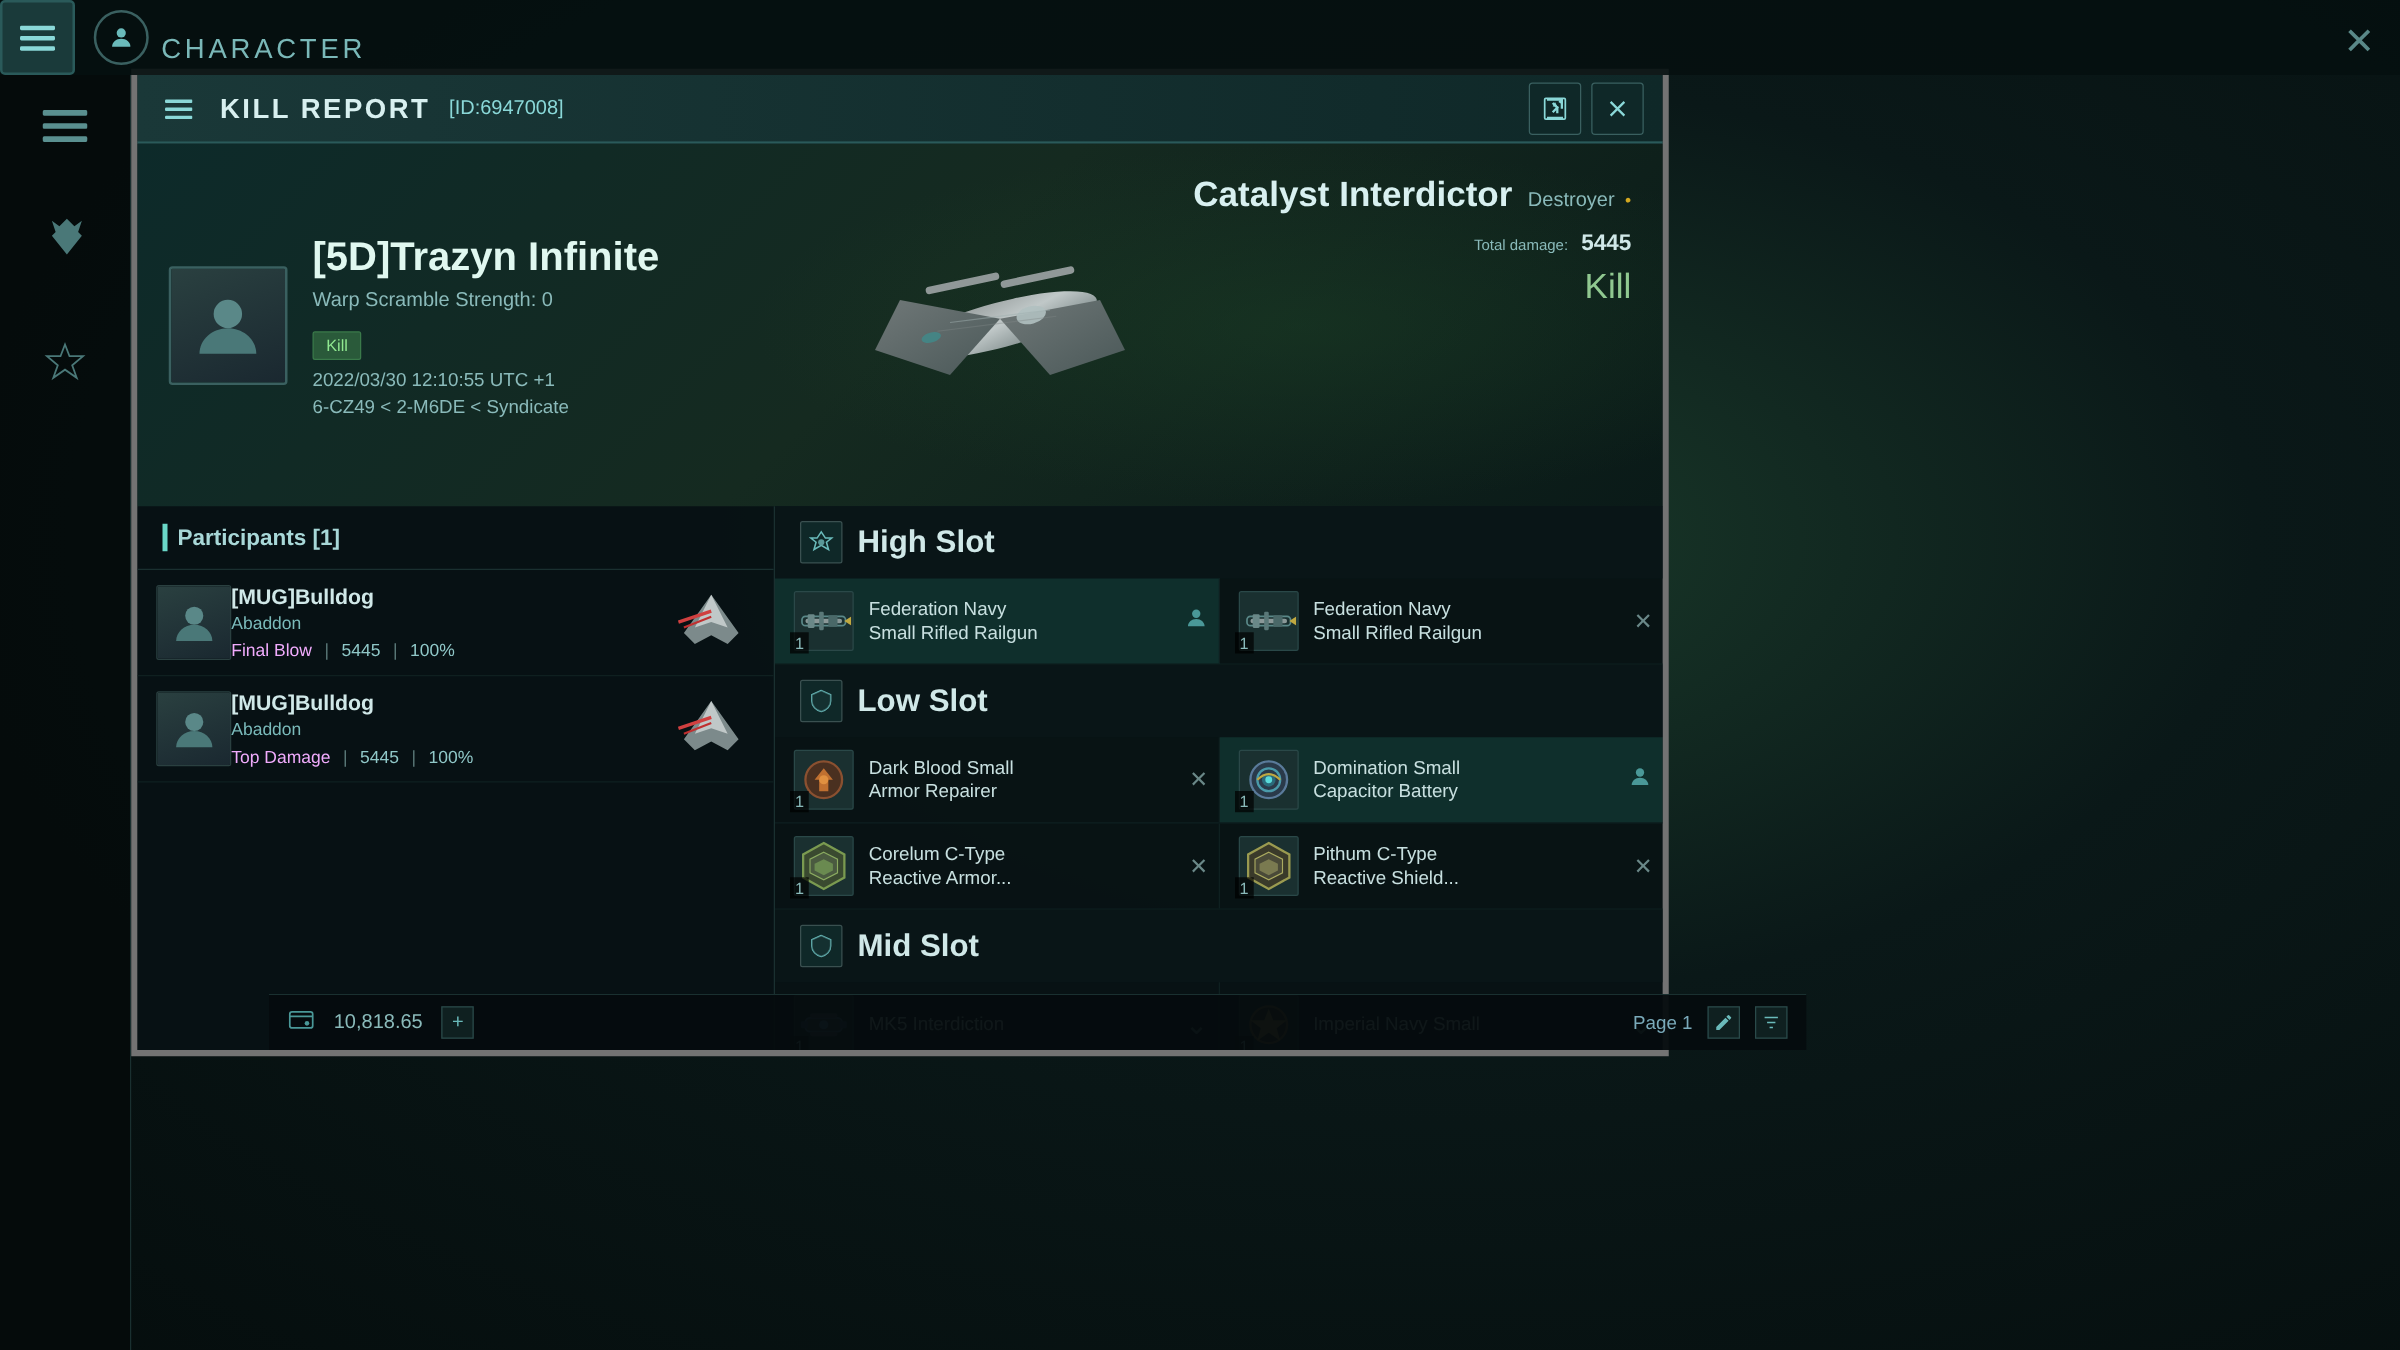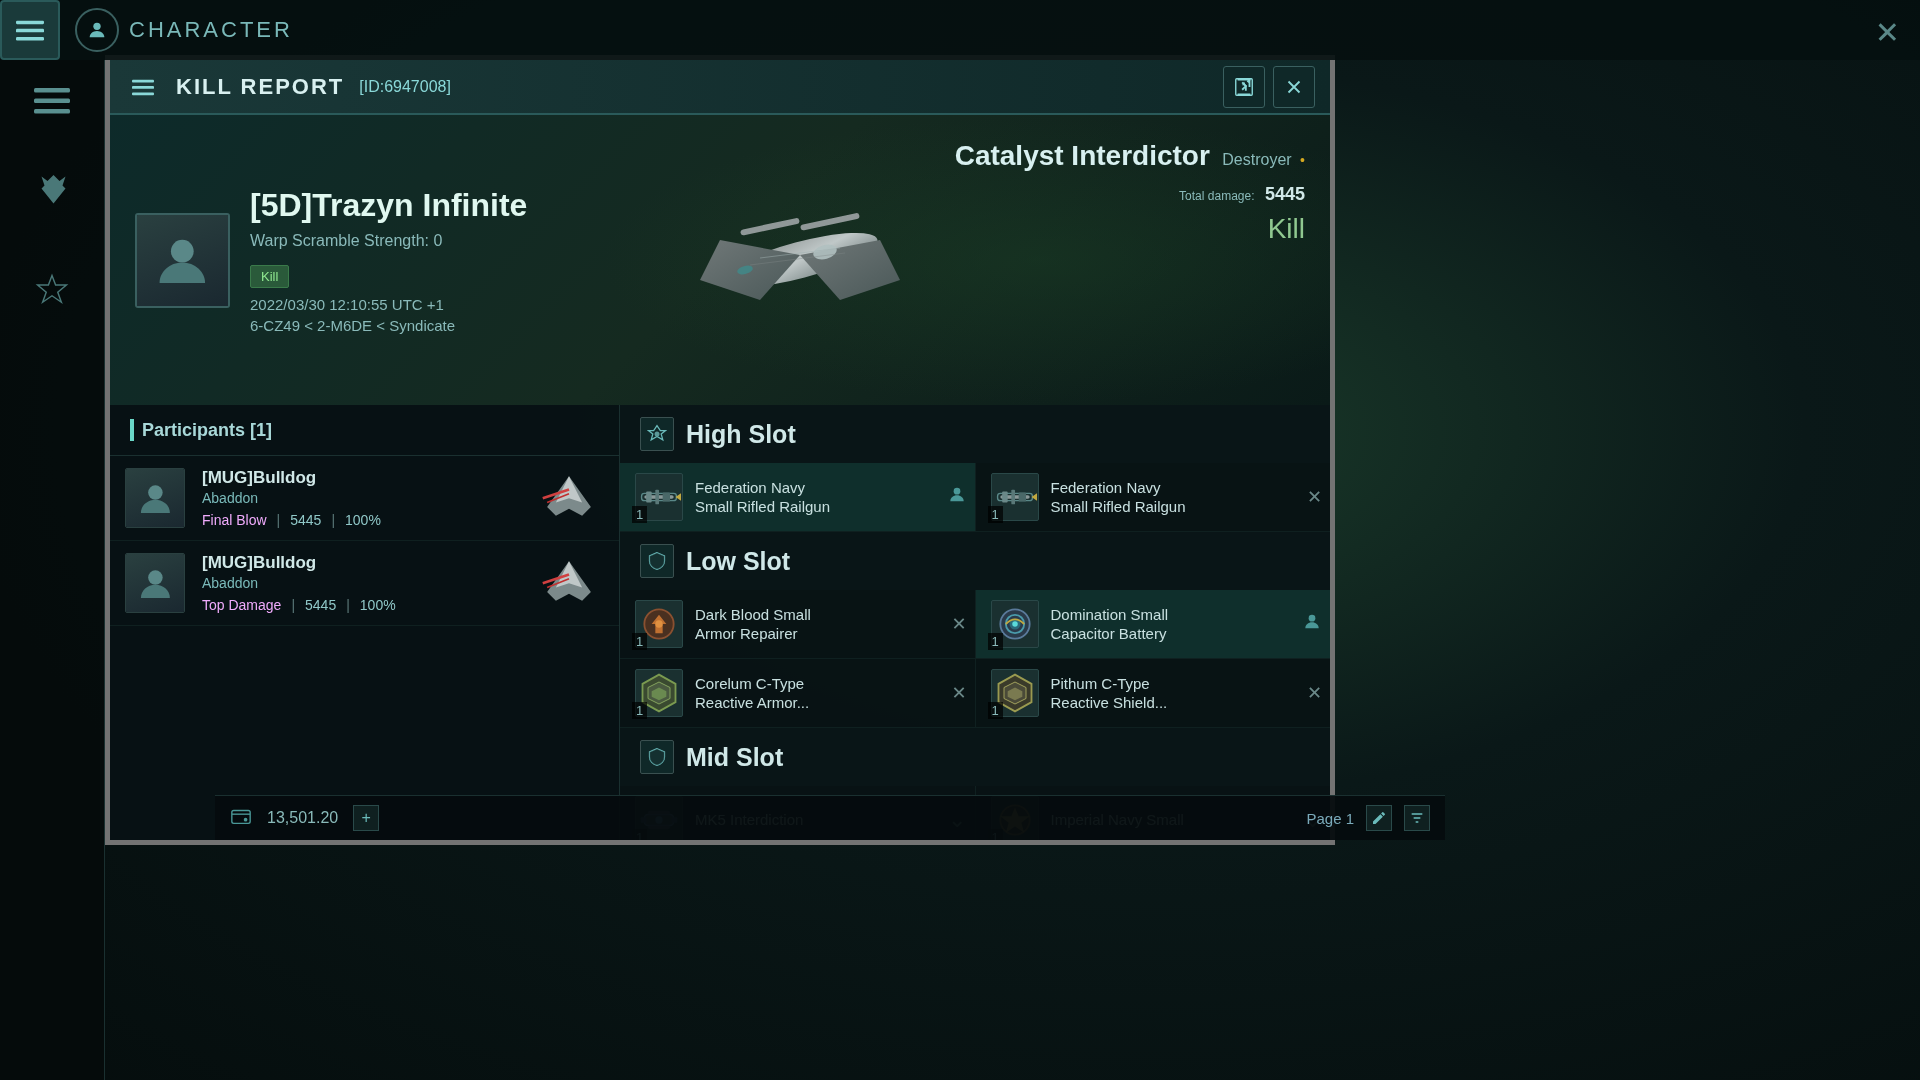--- a/index.html
+++ b/index.html
@@ -290,21 +290,21 @@
       font-size: 18px;
       color: #a8d8d8;
       font-weight: 600;
     }
 
     .participant-item {
       padding: 12px 15px;
       border-bottom: 1px solid #0f2020;
       display: flex;
       align-items: center;
-      gap: 17px;
+      gap: 0;
       cursor: pointer;
       position: relative;
     }
 
     .participant-avatar {
       width: 60px; height: 60px;
       background: #1a2a2a;
       border: 1px solid #2a4040;
       border-radius: 2px;
       flex-shrink: 0;
@@ -527,21 +527,21 @@
     .star { position: absolute; border-radius: 50%; background: white; }
 
     
     ::-webkit-scrollbar { width: 6px; }
     ::-webkit-scrollbar-track { background: #0a1818; }
     ::-webkit-scrollbar-thumb { background: #2a4a4a; border-radius: 3px; }
 
     .character-header {
       position: absolute;
       top: 8px; left: 75px;
-      display: flex; align-items: center; gap: 10px;
+      display: flex; align-items: flex-end; gap: 10px;
       z-index: 11;
     }
 
     .character-circle {
       width: 44px; height: 44px;
       border: 2px solid #3a6060;
       border-radius: 50%;
       display: flex; align-items: center; justify-content: center;
     }
 
@@ -943,21 +943,21 @@
   </div>
 
   <div class="bottom-bar">
     <div class="bottom-bar-icon">
       <svg viewBox="0 0 24 24" fill="#4a9898" width="22" height="22" xmlns="http://www.w3.org/2000/svg">
         <rect x="2" y="6" width="20" height="14" rx="2" fill="none" stroke="#4a9898" stroke-width="1.5"></rect>
         <path d="M2 10h20" stroke="#4a9898" stroke-width="1.5"></path>
         <circle cx="17" cy="16" r="2" fill="#4a9898"></circle>
       </svg>
     </div>
-    <div class="bottom-bar-value">13,501.20</div>
+    <div class="bottom-bar-value">10,818.65</div>
     <div class="bottom-bar-btn">+</div>
     <div class="bottom-bar-right">
       <div class="page-label">Page 1</div>
       <div class="bottom-bar-btn">
         <svg viewBox="0 0 24 24" fill="#6ababa" width="16" height="16" xmlns="http://www.w3.org/2000/svg">
           <path d="M3 17.25V21h3.75L17.81 9.94l-3.75-3.75L3 17.25zM20.71 7.04a1 1 0 000-1.41l-2.34-2.34a1 1 0 00-1.41 0l-1.83 1.83 3.75 3.75 1.83-1.83z"></path>
         </svg>
       </div>
       <div class="bottom-bar-btn">
         <svg viewBox="0 0 24 24" fill="#6ababa" width="16" height="16" xmlns="http://www.w3.org/2000/svg">

